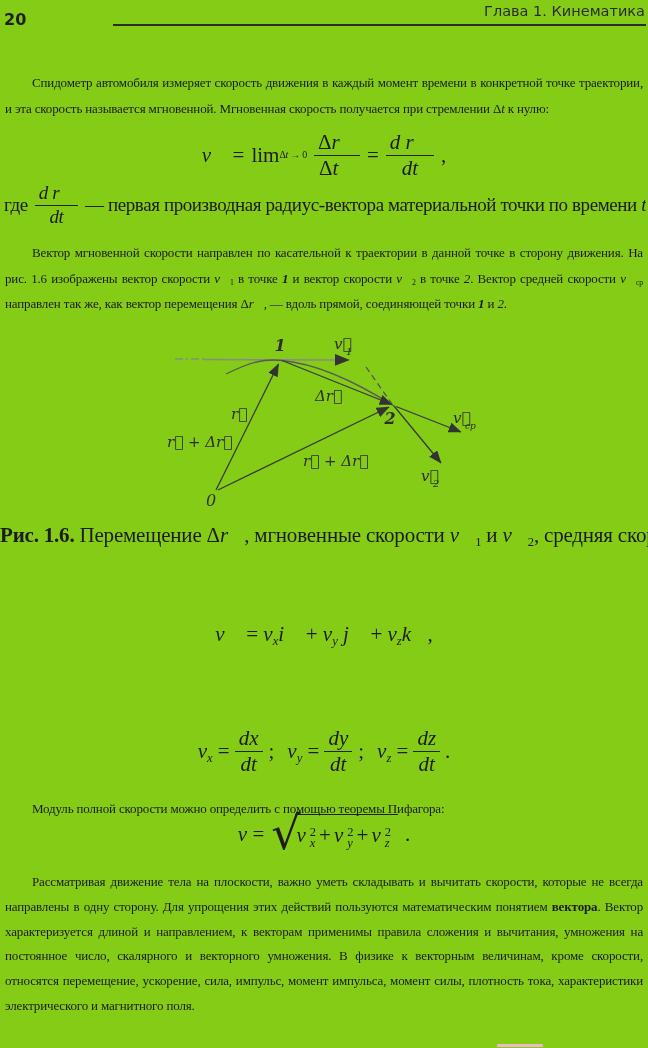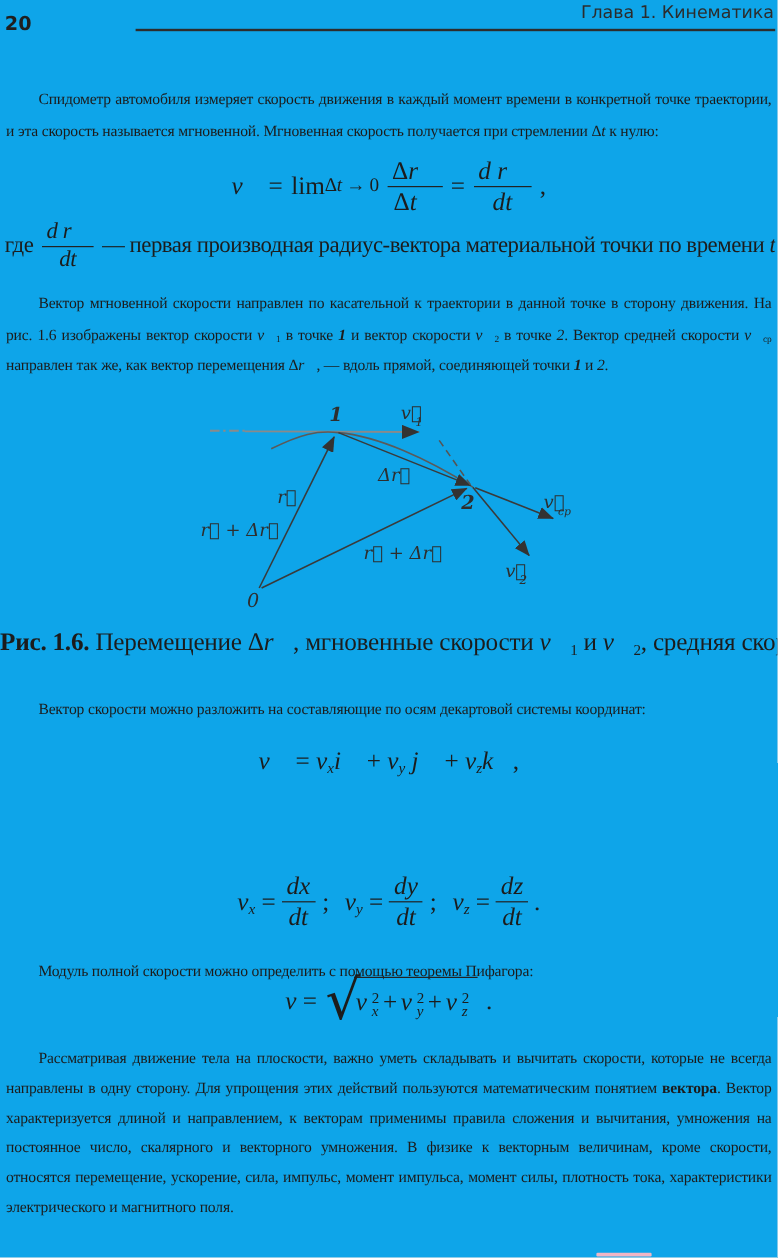--- a/index.html
+++ b/index.html
@@ -1,38 +1,38 @@
 <!DOCTYPE html>
 <html><head>
 <meta charset="utf-8">
 <style>
   html,body{margin:0;padding:0;background:#e9e9e9;}
   .page{
-    position:relative;width:648px;height:1048px;margin:0 auto;background:#0ea5e9;
+    position:relative;width:648px;height:1048px;margin:0 auto;background:#84cc16;
     font-family:"Liberation Serif","DejaVu Serif",serif;color:#1c1c1c;overflow:hidden;
   }
   
   .hdr-num{position:absolute;left:4px;top:10px;font-family:"DejaVu Sans","Liberation Sans",sans-serif;font-size:16px;font-weight:600;color:#1f1f1f;}
   .hdr-title{position:absolute;right:3px;top:3px;font-family:"DejaVu Sans","Liberation Sans",sans-serif;font-size:14.5px;color:#2c2c2c;}
   .hdr-rule{position:absolute;left:113px;right:2px;top:24px;height:2px;background:#2d2d2d;}
   
   .para{position:absolute;left:5px;right:5px;text-align:justify;font-size:13px;line-height:25.5px;letter-spacing:-0.15px;}
   .indent{text-indent:27px;}
   sub{font-size:0.6em;vertical-align:-0.28em;line-height:0;}
   b{font-weight:bold;}
   
   .where-row{position:absolute;left:4px;right:2px;top:183px;display:flex;align-items:center;gap:7px;font-size:19px;letter-spacing:-0.4px;}
   .where-rest{flex:1;white-space:nowrap;overflow:hidden;}
   .frac{display:inline-flex;flex-direction:column;align-items:center;line-height:1.08;}
   .frac .num{border-bottom:1.5px solid #222;padding:0 4px 1px;}
   .frac .den{padding-top:1px;}
   
   .formula{position:absolute;left:0;right:0;display:flex;justify-content:center;align-items:center;gap:7px;font-size:21px;color:#1c1c1c;}
   .limwrap{display:inline-flex;flex-direction:row;align-items:center;line-height:1;}
-  .limsub{font-size:16px;margin-top:0px;letter-spacing:-0.3px;}
+  .limsub{font-size:10px;margin-top:0px;letter-spacing:-0.3px;}
   .f3grp{display:inline-flex;align-items:center;gap:5px;}
   .f3sep{margin:0 6px 0 1px;}
   
   .sqrt{display:inline-flex;align-items:flex-start;}
   .sqrt-glyph{font-size:46px;line-height:42px;transform:translateY(-1px);font-family:"DejaVu Serif",serif;}
   .radicand{border-top:1.7px solid #222;display:inline-flex;align-items:center;gap:3px;padding:4px 7px 0 2px;margin-left:-6px;margin-top:1px;height:33px;}
   .ss{display:inline-flex;flex-direction:column;align-items:flex-start;font-size:12.5px;line-height:10.5px;margin-left:1px;transform:translateY(2px);}
   
   .figure-svg{position:absolute;left:128px;top:331px;}
   .caption{position:absolute;left:0;right:0;top:523px;text-align:right;font-size:21px;white-space:nowrap;letter-spacing:-0.2px;}
@@ -122,21 +122,20 @@
 
     <text x="231" y="419" class="fig-label" font-size="15">r⃗</text>
     <text x="167" y="447" class="fig-label" font-size="15">r⃗ + Δr⃗</text>
     <text x="303" y="466" class="fig-label" font-size="15">r⃗ + Δr⃗</text>
   </svg>
 
   <div class="caption">
     <b>Рис. 1.6.</b><span> Перемещение Δ<i>r⃗</i>, мгновенные скорости <i>v⃗</i><sub>1</sub> и <i>v⃗</i><sub>2</sub>, средняя скорость <i>v⃗</i><sub>ср</sub></span>
   </div>
 
-  <p class="para indent" style="top:565px;">Вектор скорости можно разложить на составляющие по осям декартовой системы координат:</p>
 
   <div class="formula" style="top:622px;align-items:center;">
     <span><i>v⃗</i> = <i>v</i><sub><i>x</i></sub><i>i⃗</i> + <i>v</i><sub><i>y</i></sub> <i>j⃗</i> + <i>v</i><sub><i>z</i></sub><i>k⃗</i>,</span>
   </div>
 
 
   <div class="formula" style="top:727px;">
     <span class="f3grp">
       <span><i>v</i><sub><i>x</i></sub> =</span>
       <span class="frac">

